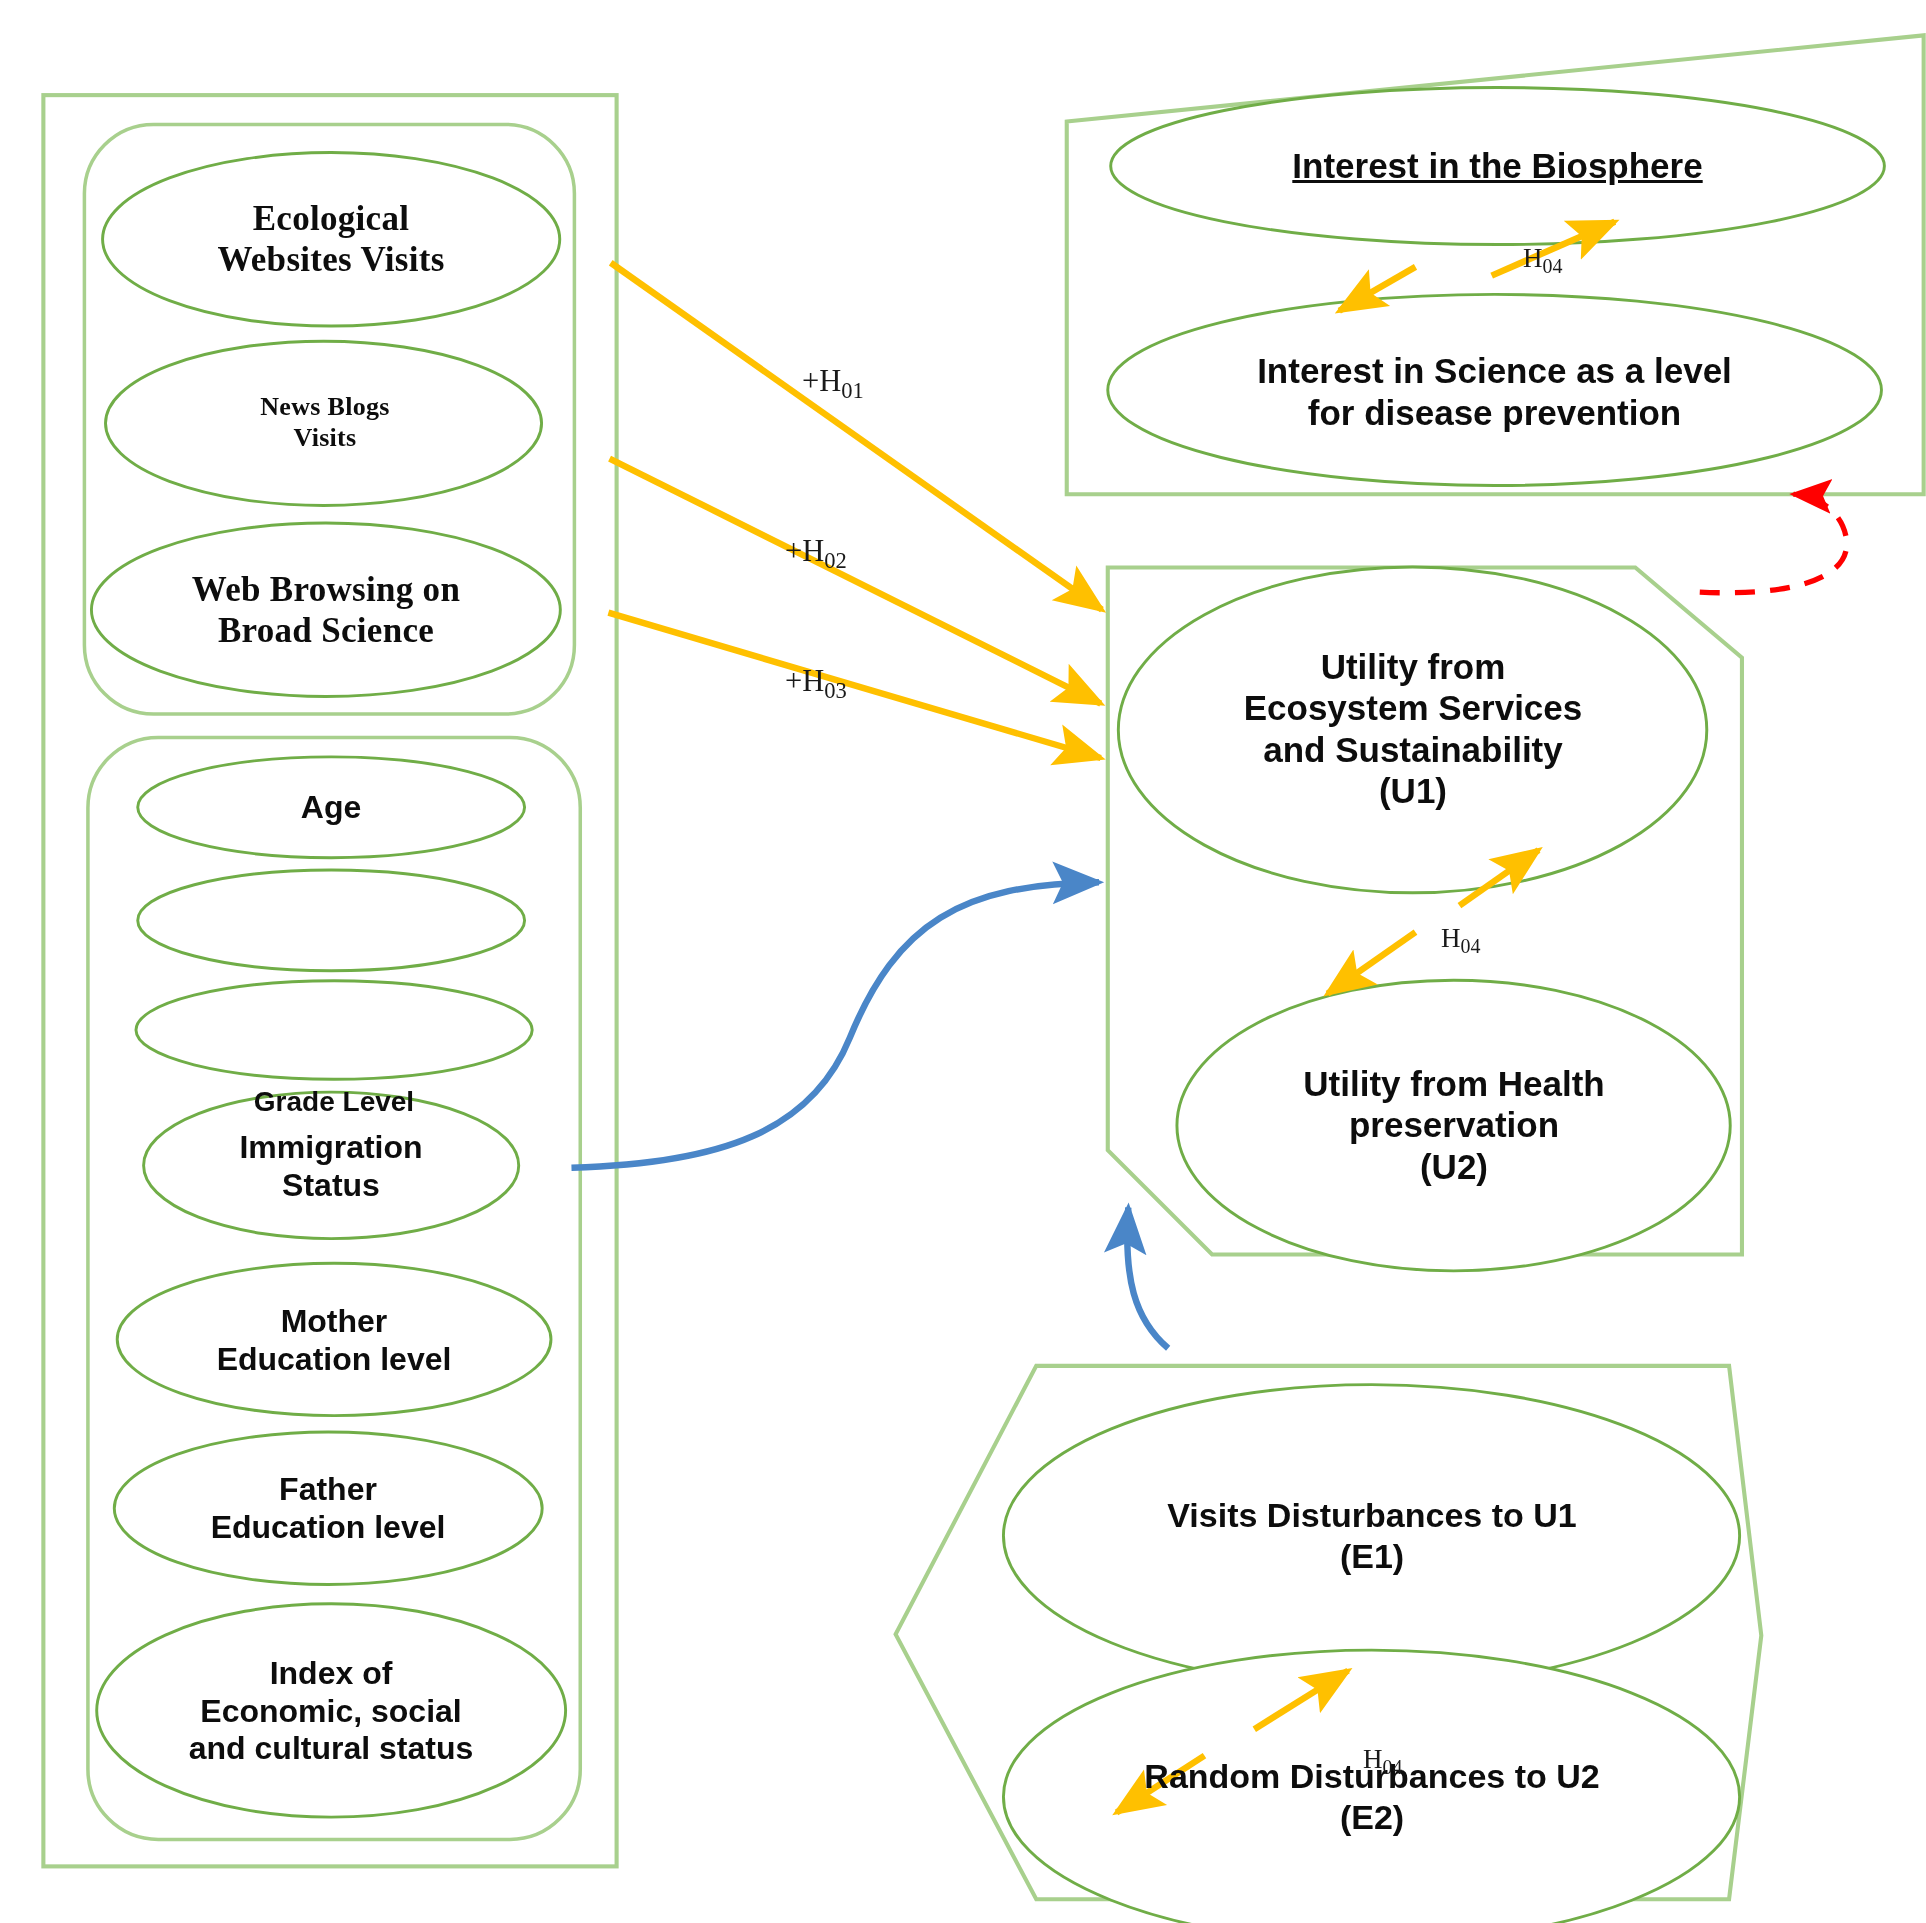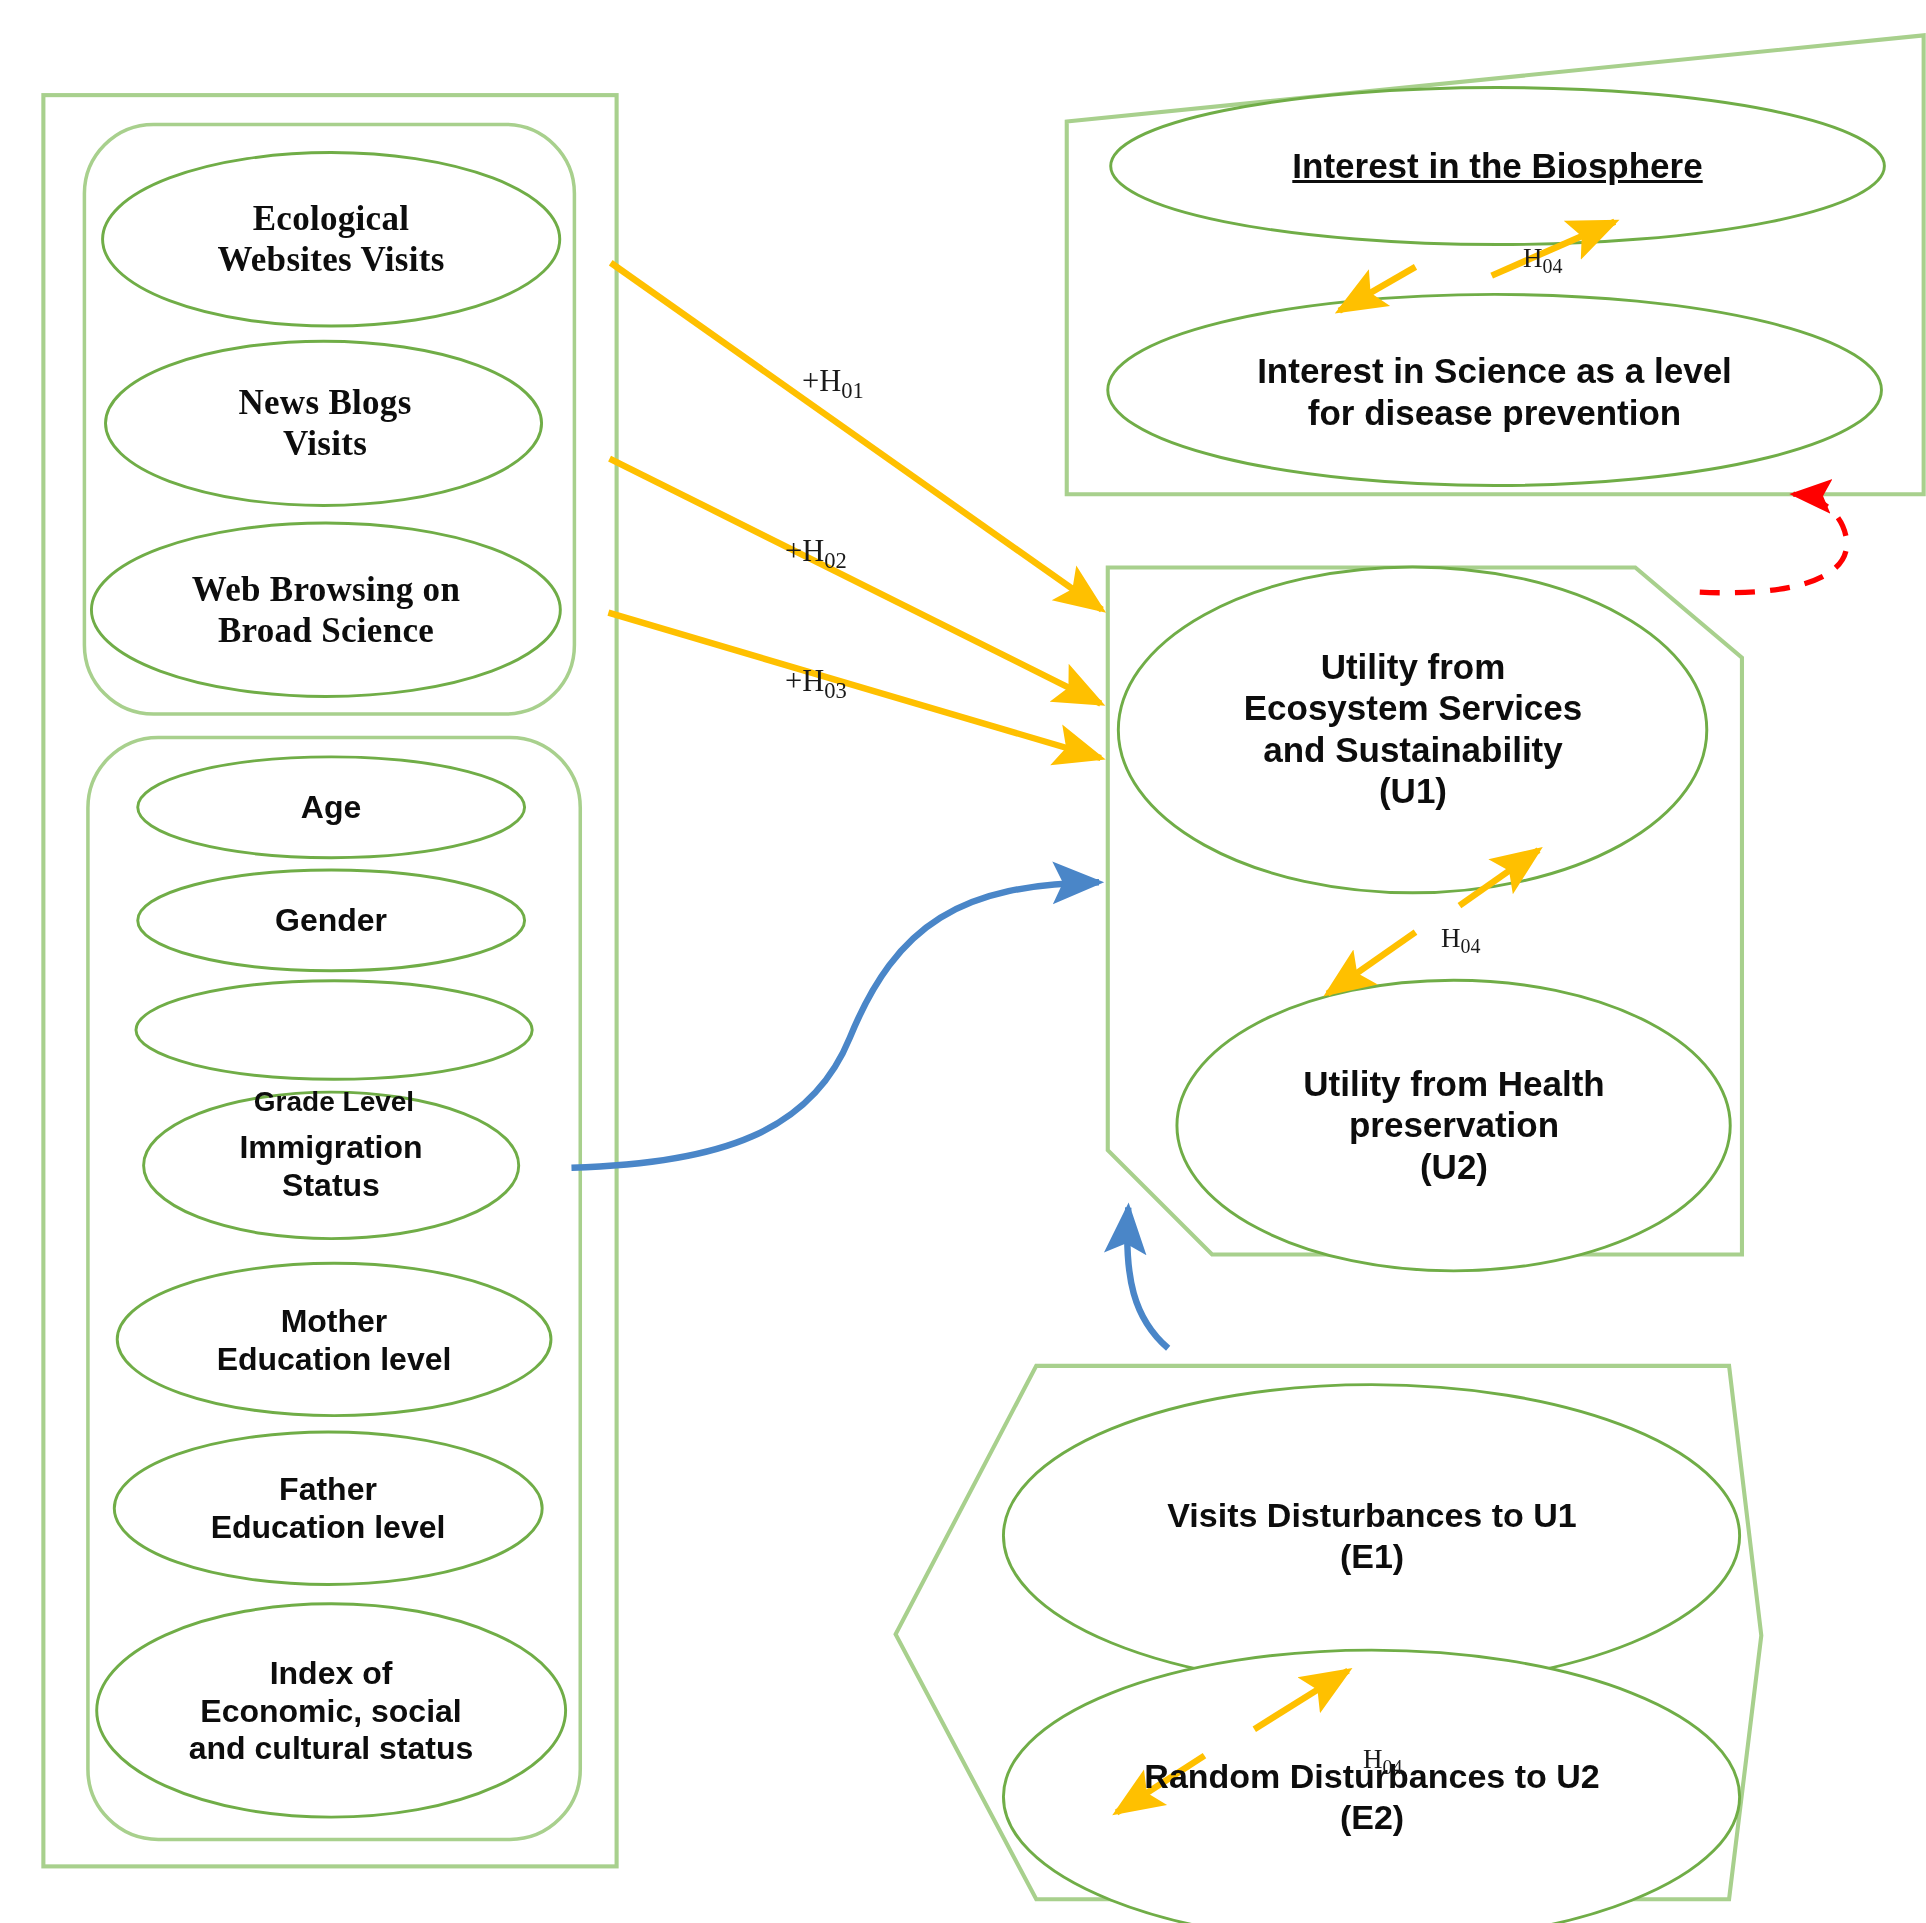--- a/index.html
+++ b/index.html
@@ -87,27 +87,26 @@
 
     <path d="M 975,1992 C 1230,1985 1385,1930 1450,1770 C 1530,1575 1640,1508 1875,1505" fill="none" stroke="#4a86c8" stroke-width="11" marker-end="url(#ar-blue)"></path>
 
     <path d="M 1993,2300 C 1935,2250 1917,2180 1925,2060" fill="none" stroke="#4a86c8" stroke-width="11" marker-end="url(#ar-blue)"></path>
 
     <path d="M 2900,1010 C 3075,1018 3160,980 3150,918 C 3142,868 3095,845 3060,843" fill="none" stroke="#ff0000" stroke-width="9" stroke-dasharray="34 26" marker-end="url(#ar-red)"></path>
   </svg>
 
   <div class="nodelabel serifnode" style="left:120px;top:186px;width:422px;height:106px;font-size:35px;letter-spacing:0.3px;">Ecological
 Websites Visits</div>
-  <div class="nodelabel serifnode" style="left:117px;top:370px;width:416px;height:106px;font-size:35px;letter-spacing:0.3px;">News  Blogs
+  <div class="nodelabel serifnode" style="left:117px;top:370px;width:416px;height:106px;font-size:26px;letter-spacing:0.3px;">News  Blogs
 Visits</div>
   <div class="nodelabel serifnode" style="left:109px;top:557px;width:434px;height:106px;font-size:35px;letter-spacing:0.3px;">Web Browsing on
 Broad Science</div>
 
   <div class="nodelabel sansnode" style="left:155px;top:784px;width:352px;height:47px;font-size:32px;">Age</div>
-  <div class="nodelabel sansnode" style="left:155px;top:897px;width:352px;height:47px;font-size:32px;">Gender</div>
   <div class="nodelabel sansnode" style="left:158px;top:1060px;width:352px;height:47px;font-size:28px;margin-top:18px;">Grade Level</div>
   <div class="nodelabel sansnode" style="left:155px;top:1120px;width:352px;height:94px;font-size:32px;">Immigration
 Status</div>
   <div class="nodelabel sansnode" style="left:132px;top:1294px;width:404px;height:94px;font-size:32px;">Mother
 Education level</div>
   <div class="nodelabel sansnode" style="left:126px;top:1462px;width:404px;height:94px;font-size:32px;">Father
 Education level</div>
   <div class="nodelabel sansnode" style="left:114px;top:1641px;width:434px;height:141px;font-size:32px;">Index of
 Economic, social
 and cultural status</div>

